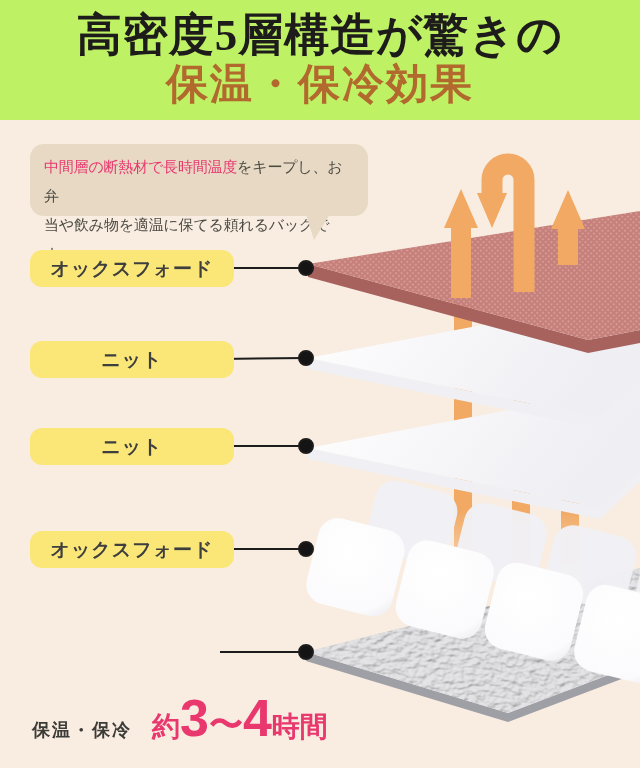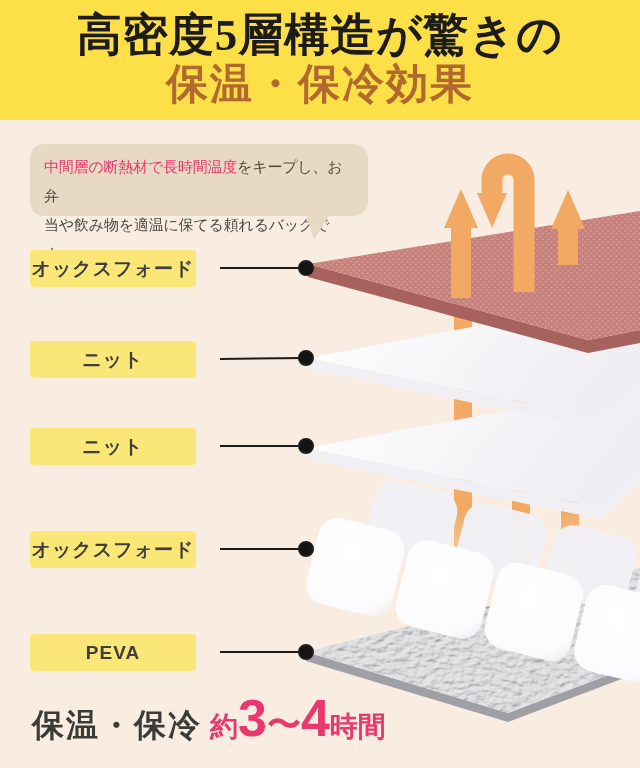--- a/index.html
+++ b/index.html
@@ -1,42 +1,42 @@
 <!DOCTYPE html>
 <html><head>
 <meta charset="utf-8">
 <style>
   html,body{margin:0;padding:0;}
   .canvas{
     position:relative;width:640px;height:768px;overflow:hidden;
-    background:#fde047;font-family:"Liberation Sans","DejaVu Sans",sans-serif;
+    background:#bef264;font-family:"Liberation Sans","DejaVu Sans",sans-serif;
   }
   .bg-cream{position:absolute;left:0;top:120px;width:640px;height:648px;background:#f9ece1;}
   .diagram{position:absolute;left:0;top:0;z-index:1;}
 
   .title{position:absolute;left:0;top:10px;width:640px;text-align:center;z-index:2;
          font-family:"Liberation Serif","DejaVu Serif",serif;}
   .title h1{margin:0;font-size:45px;line-height:50px;color:#1e1c1a;font-weight:700;letter-spacing:1px;}
   .title h2{margin:0;font-size:42px;line-height:48px;color:#b2692d;font-weight:700;letter-spacing:2px;}
 
   .bubble{position:absolute;left:30px;top:144px;width:338px;height:72px;z-index:2;
           background:#e7d9c4;border-radius:14px;box-sizing:border-box;
           padding:8px 14px 0 14px;font-size:15px;line-height:29px;letter-spacing:-0.2px;
           color:#4c4b43;}
   .bubble .hl{color:#e8386e;text-align:right;}
   .bubble .tail{position:absolute;left:276px;top:70px;width:0;height:0;
           border-top:26px solid #e7d9c4;border-left:8px solid transparent;
           border-right:16px solid transparent;}
 
-  .layer-label{position:absolute;left:30px;width:166px;height:37px;z-index:2;
-          background:#fbe778;border-radius:4px;display:flex;align-items:center;
+  .layer-label{position:absolute;left:30px;width:204px;height:37px;z-index:2;
+          background:#fbe778;border-radius:12px;display:flex;align-items:center;
           justify-content:center;font-size:19px;font-weight:600;color:#3e3e3e;letter-spacing:1px;}
 
   .footer{position:absolute;left:32px;top:692px;z-index:2;display:flex;align-items:baseline;}
-  .footer .label{font-size:32px;font-weight:600;color:#3b3b37;letter-spacing:2px;margin-right:8px;}
+  .footer .label{font-size:18px;font-weight:600;color:#3b3b37;letter-spacing:2px;margin-right:20px;}
   .footer .pink{color:#e8386e;font-weight:700;}
   .footer .approx{font-size:28px;}
   .footer .num{font-size:52px;line-height:52px;}
   .footer .tilde{font-size:34px;}
   .footer .unit{font-size:28px;}
 </style>
 </head>
 <body>
 
 <div class="canvas">
@@ -154,23 +154,20 @@
   </div>
   <div class="layer-label" style="top:341px">
     <span>ニット</span>
   </div>
   <div class="layer-label" style="top:428px">
     <span>ニット</span>
   </div>
   <div class="layer-label" style="top:531px">
     <span>オックスフォード</span>
   </div>
-  <div class="layer-label" style="top:634px">
-    <span>PEVA</span>
-  </div>
 
   <div class="footer">
     <span class="label">保温・保冷</span>
     <span class="pink approx">約</span>
     <span class="pink num">3</span>
     <span class="pink tilde">〜</span>
     <span class="pink num">4</span>
     <span class="pink unit">時間</span>
   </div>
 </div>

